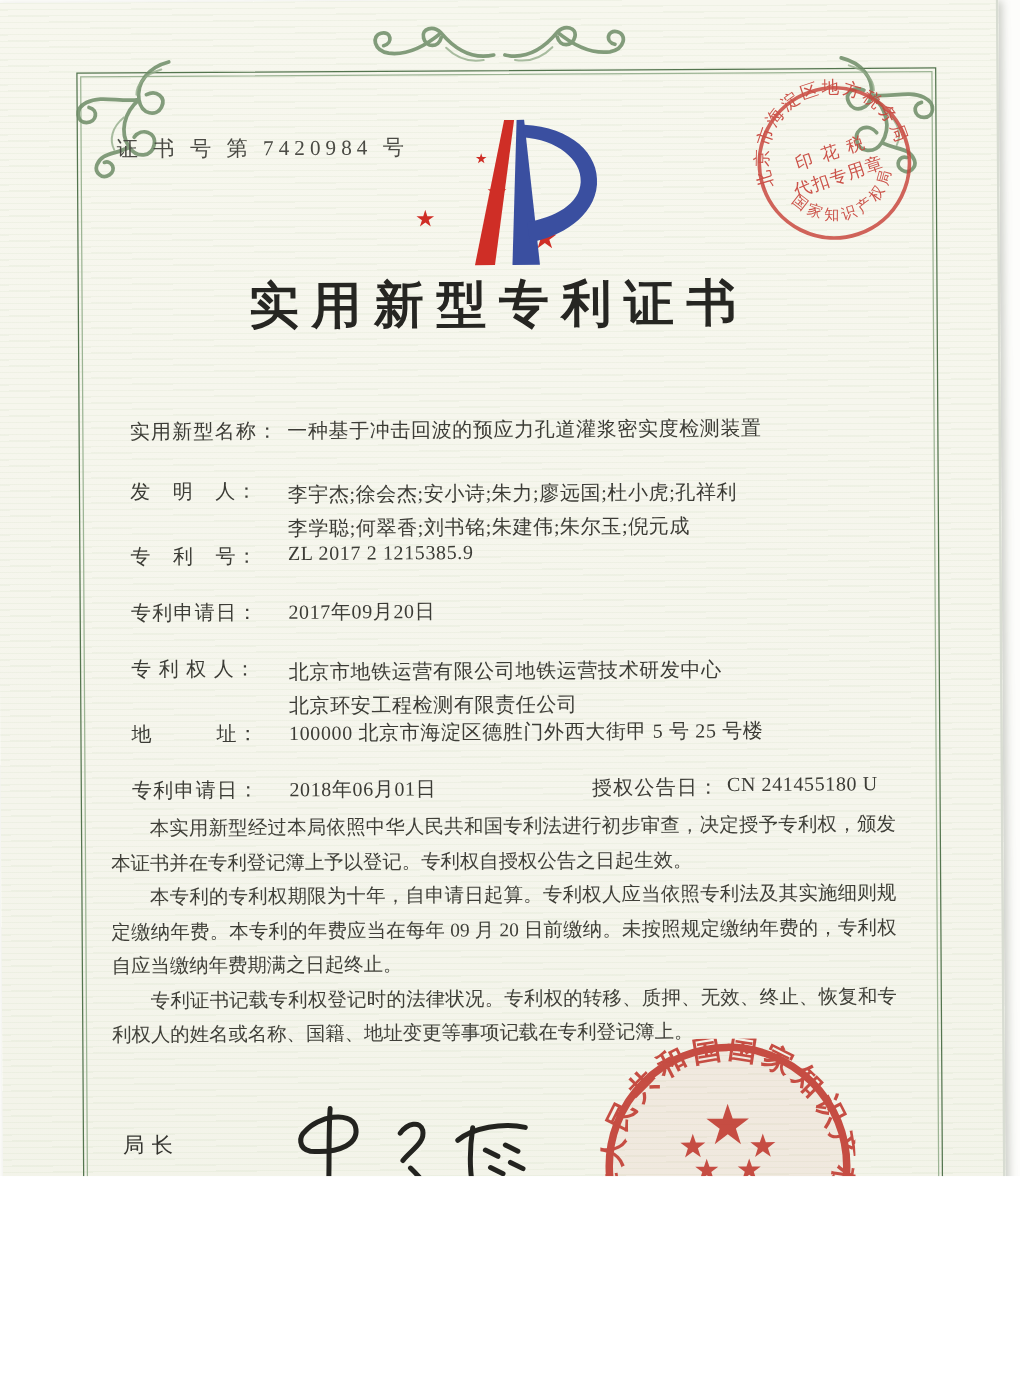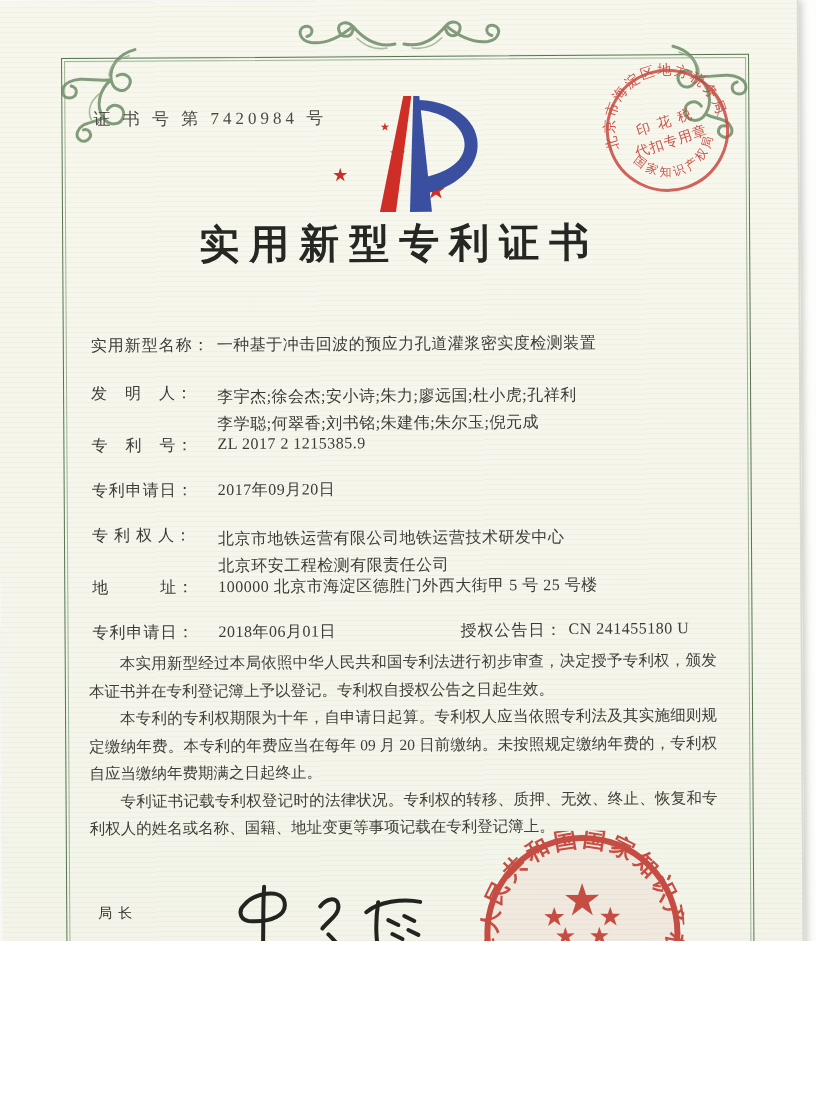--- a/index.html
+++ b/index.html
@@ -16,36 +16,36 @@
   .frame-inner{position:absolute;left:2px;top:2px;right:2px;bottom:2px;
                border:1px solid #9cb494;}
   .ornament{position:absolute;pointer-events:none;}
   .cert-no{position:absolute;left:96px;top:106px;font-size:17px;color:#4a4a44;
            letter-spacing:4px;}
   .logo{position:absolute;left:330px;top:86px;}
   .title{position:absolute;left:0;top:216px;width:802px;text-align:center;
          font-size:40px;font-weight:bold;color:#262622;letter-spacing:10px;}
   .fields{position:absolute;left:92px;top:328px;width:630px;font-size:16px;color:#3c3c36;}
   .frow{display:flex;margin-bottom:0;}
-  .flabel{width:126px;flex:0 0 126px;white-space:pre;letter-spacing:1px;}
+  .flabel{width:126px;flex:0 0 126px;white-space:pre;letter-spacing:1px;margin-left:13px;}
   .fvalue{flex:1;letter-spacing:0.5px;}
   .fvalue div{line-height:27px;}
   .r-name{position:absolute;left:0;top:6px;width:630px;}
   .r-inv{position:absolute;left:0;top:54px;width:630px;}
   .r-pno{position:absolute;left:0;top:106px;width:630px;}
   .r-fil{position:absolute;left:0;top:151px;width:630px;}
   .r-pat{position:absolute;left:0;top:196px;width:630px;}
   .r-adr{position:absolute;left:0;top:248px;width:630px;}
   .r-grant{position:absolute;left:0;top:293px;width:640px;}
   .grant-no{position:absolute;left:368px;top:0;display:flex;}
   .grant-no .flabel{width:auto;flex:0 0 auto;}
   .body-text{position:absolute;left:88px;top:648px;width:628px;font-size:15.5px;
              color:#3f3f38;line-height:27.5px;text-align:justify;}
   .body-text p{margin:0;text-indent:2em;}
-  .sig-title{position:absolute;left:96px;top:903px;font-size:14px;color:#33332e;letter-spacing:6px;}
+  .sig-title{position:absolute;left:96px;top:903px;font-size:17px;color:#33332e;letter-spacing:6px;}
   .sig-name{position:absolute;left:96px;top:943px;font-size:22px;color:#33332e;letter-spacing:6px;}
   .signature{position:absolute;left:218px;top:872px;}
   .seal{position:absolute;left:478px;top:832px;}
   .seal-date{position:absolute;left:498px;top:972px;width:190px;text-align:center;
              font-size:17px;color:#b8352c;letter-spacing:2px;transform:rotate(-3deg);
              text-shadow:0 0 1px rgba(190,60,50,0.45);}
   .stamp{position:absolute;left:596px;top:58px;transform:rotate(-18deg);opacity:0.92;}
   .footer{position:absolute;left:0;top:1026px;width:802px;text-align:center;
           font-size:13px;color:#4a4a44;letter-spacing:3px;}
 </style>

